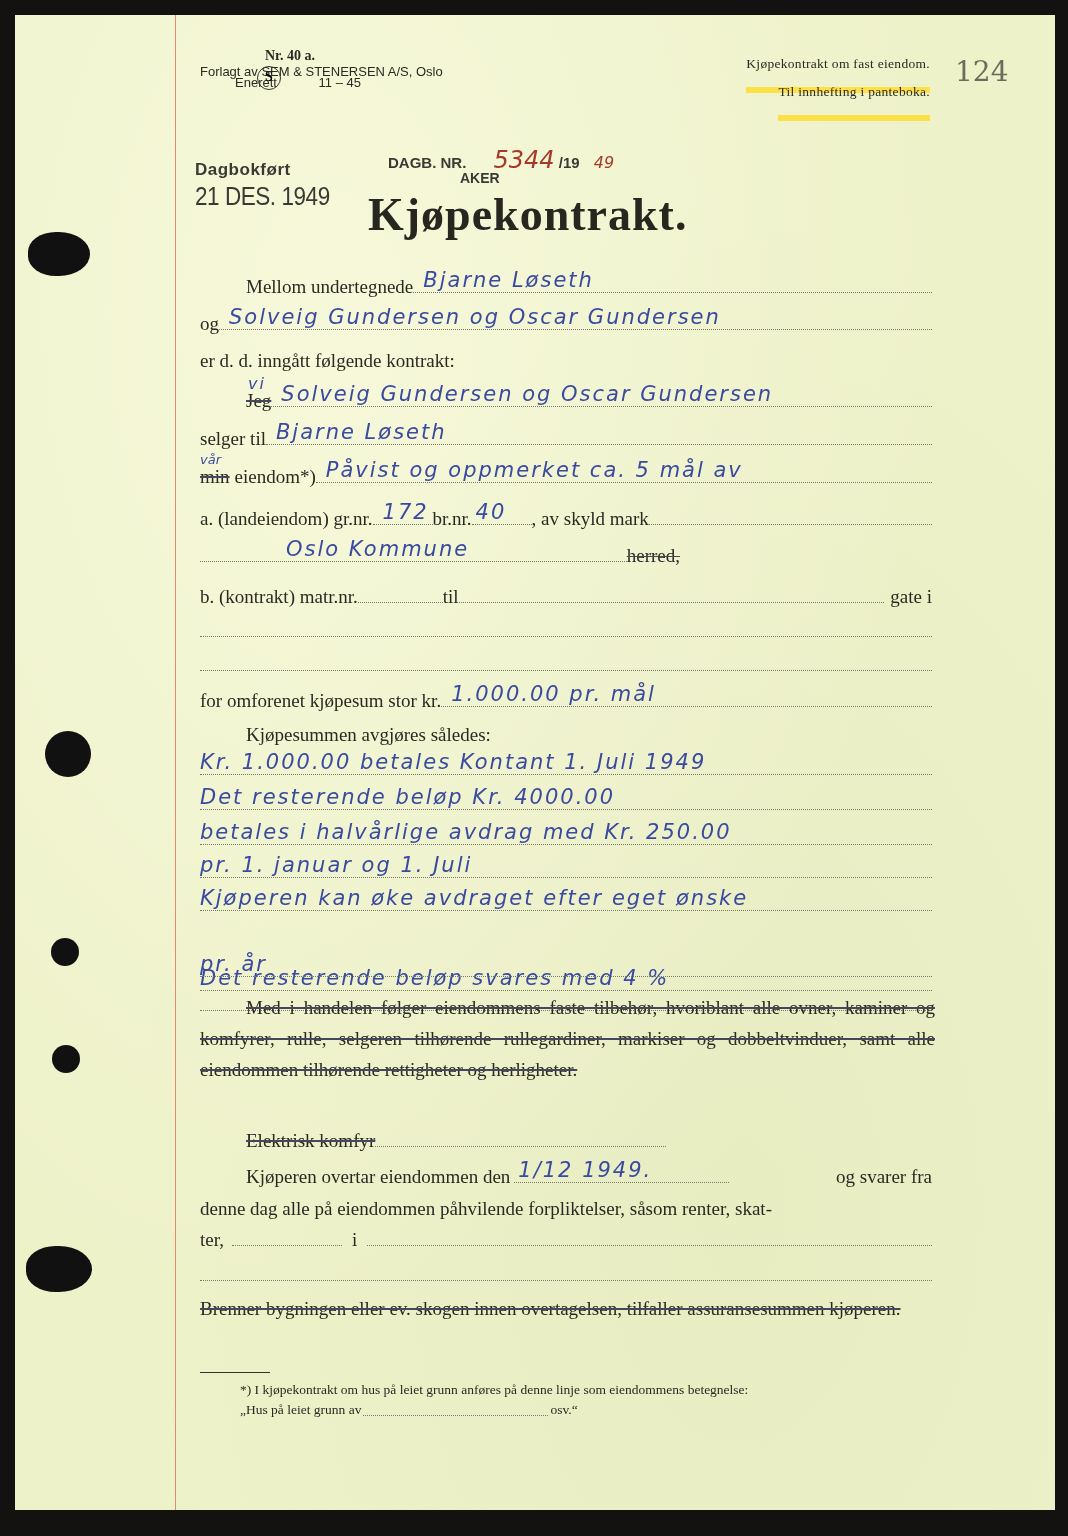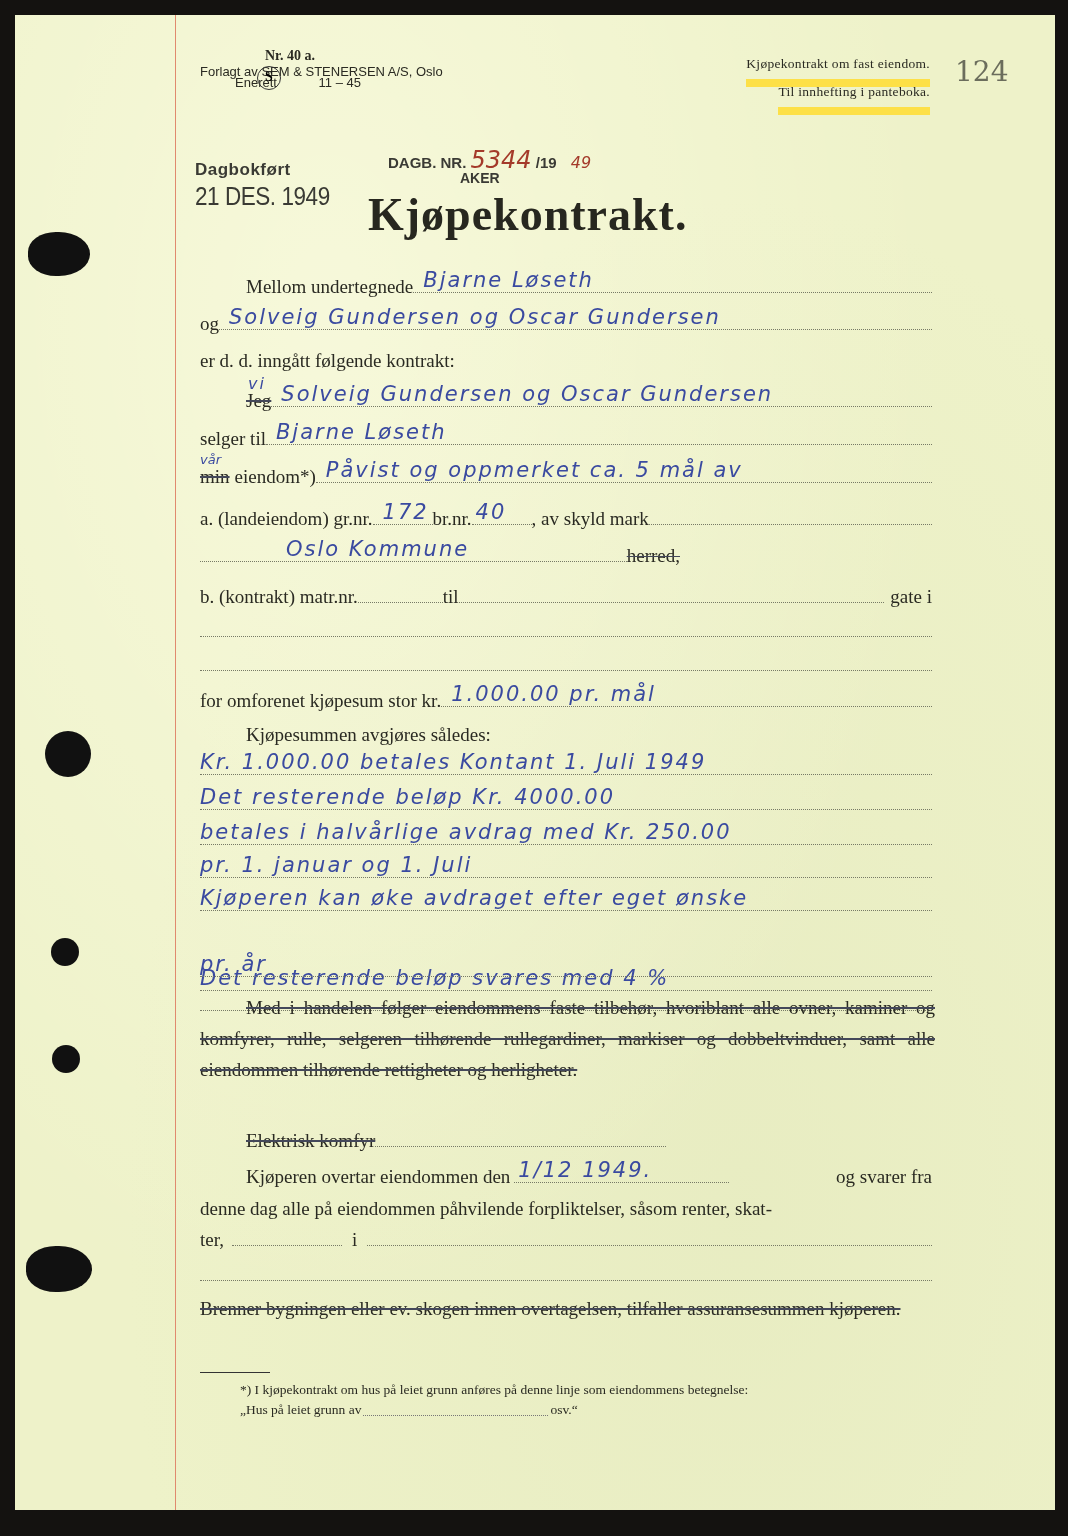--- a/index.html
+++ b/index.html
@@ -22,21 +22,21 @@
     width: 1px; height: 1495px; background: #e08a6e;
   }
   .hole { position: absolute; background: #111; border-radius: 50%; }
   .abs { position: absolute; color: #2a2a22; }
   .small-sans { font-family: "Liberation Sans", "DejaVu Sans", sans-serif; }
   .nr { left: 265px; top: 48px; font-size: 14px; font-weight: bold; }
   .publisher { left: 200px; top: 66px; font-size: 13px; line-height: 11px; }
   .publisher .row2 { padding-left: 35px; }
   .logo { position:absolute; left: 257px; top: 66px; width: 22px; height: 22px; border: 1.5px solid #333; border-radius: 50%; font-size: 14px; text-align:center; line-height: 20px; font-weight: bold; }
   .hdr-right { right: 138px; text-align: right; font-size: 13.5px; letter-spacing: 0.3px; }
-  .hdr-right span { border-bottom: 8px solid #fde047; padding-bottom: 8px; }
+  .hdr-right span { border-bottom: 6px solid #fde047; padding-bottom: 16px; }
   .page-num { left: 955px; top: 55px; font-size: 28px; color: #6b6d5c; font-family: "DejaVu Serif", serif; }
   .stamp { font-family: "Liberation Sans", "DejaVu Sans", sans-serif; font-weight: bold; color: #3a3a34; }
   .ink { font-family: "DejaVu Sans", sans-serif; font-style: italic; color: #3a4aa0; font-size: 21px; letter-spacing: 2px; }
   .red-ink { color: #a43a2a; font-family: "DejaVu Sans", sans-serif; font-style: italic; }
   .title { left: 368px; top: 188px; font-size: 46px; font-weight: bold; letter-spacing: 1px; color: #27271f; }
   .line { position: absolute; left: 200px; width: 732px; height: 30px; font-size: 19px; color: #2a2a22; display: flex; align-items: flex-end; }
   .dots { flex: 1; border-bottom: 1.5px dotted #777a66; margin-bottom: 5px; position: relative; height: 24px; }
   .dots .ink { position: absolute; left: 10px; bottom: 0px; white-space: nowrap; }
   .strike { text-decoration: line-through; text-decoration-color: #44485a; text-decoration-thickness: 1.5px; }
   .para { position: absolute; left: 200px; width: 735px; font-size: 19px; line-height: 31px; color: #2a2a22; text-align: justify; }
@@ -64,21 +64,21 @@
   </div>
 </div>
 <div class="logo">S</div>
 
 <div class="abs hdr-right" style="top:56px;"><span>Kjøpekontrakt om fast eiendom.</span></div>
 <div class="abs hdr-right" style="top:84px;"><span>Til innhefting i panteboka.</span></div>
 <div class="abs page-num">124</div>
 
 <div class="abs stamp" style="left:388px;top:146px;font-size:15px;">
   <span>DAGB. NR.</span>
-  <span class="red-ink" style="font-size:24px;font-weight:normal;">5344</span>
+  <span class="red-ink" style="font-size:24px;font-weight:normal;margin-left:23px;">5344</span>
   <span>/19</span>
   <span class="red-ink" style="font-size:16px;font-weight:normal;padding-left:10px;">49</span>
 </div>
 <div class="abs stamp" style="left:460px;top:144px;margin-top:0;font-size:14px;top:170px;">AKER</div>
 <div class="abs stamp" style="left:195px;top:160px;font-size:17px;letter-spacing:0.5px;">Dagbokført</div>
 <div class="abs stamp" style="left:195px;top:182px;font-size:25px;font-weight:normal;letter-spacing:-0.5px;transform:scaleX(0.9);transform-origin:left;">21 DES. 1949</div>
 
 <div class="abs title">Kjøpekontrakt.</div>
 
 <div class="line" style="top:268px;padding-left:46px;width:686px;">

